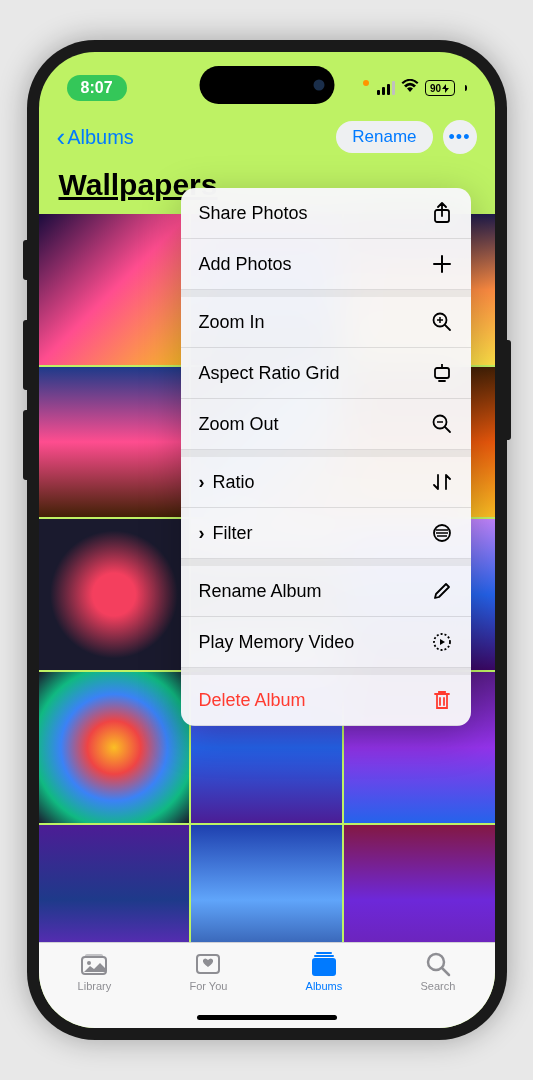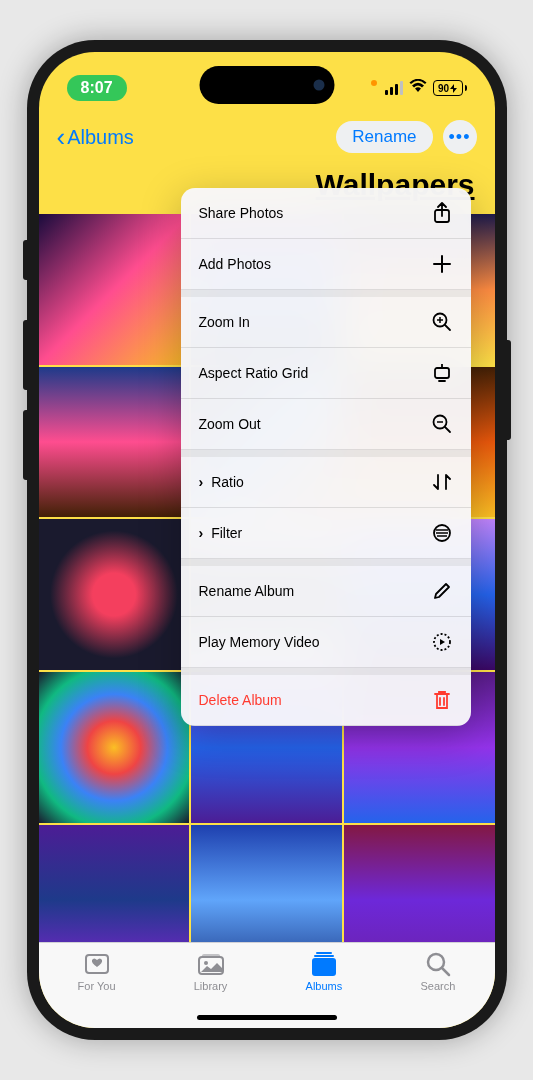--- a/index.html
+++ b/index.html
@@ -35,27 +35,26 @@
   position: absolute;
   right: -4px; top: 300px;
   width: 4px; height: 100px;
   background: #1a1a1a;
   border-radius: 0 3px 3px 0;
 }
 
 .screen {
   width: 100%;
   height: 100%;
-  background: #fde047;
+  background: #bef264;
   border-radius: 56px;
   overflow: hidden;
   position: relative;
   display: flex;
   flex-direction: column;
-  text-align: right;
 }
 
 .notch {
   position: absolute;
   top: 14px;
   left: 50%;
   transform: translateX(-50%);
   width: 135px;
   height: 38px;
   background: #000;
@@ -113,21 +112,21 @@
   border-radius: 1px;
 }
 .signal-bars span:nth-child(1){height:5px}
 .signal-bars span:nth-child(2){height:8px}
 .signal-bars span:nth-child(3){height:11px}
 .signal-bars span:nth-child(4){height:14px;background:#c0c0c0}
 .wifi { font-size: 16px; }
 .battery {
   display: flex;
   align-items: center;
-  gap: 2px;
+  gap: 10px;
 }
 .battery-body {
   width: 30px; height: 16px;
   border: 1.5px solid #000;
   border-radius: 4px;
   position: relative;
   display: flex;
   align-items: center;
   justify-content: center;
   font-size: 10px;
@@ -269,21 +268,21 @@
   border-radius: 14px;
   box-shadow: 0 10px 40px rgba(0,0,0,0.25);
   z-index: 50;
   overflow: hidden;
 }
 .menu-item {
   display: flex;
   justify-content: space-between;
   align-items: center;
   padding: 14px 18px;
-  font-size: 14px;
+  font-size: 18px;
   border-bottom: 0.5px solid rgba(0,0,0,0.1);
   position: relative;
 }
 .menu-item.separated {
   border-top: 7px solid rgba(0,0,0,0.06);
 }
 .menu-item.danger { color: #ff3b30; }
 .menu-item.highlight {
   outline: 4px solid #ff2d2d;
   outline-offset: -4px;
@@ -371,37 +370,37 @@
       <div class="photo p11"></div>
       <div class="photo p12"></div>
       <div class="photo p13"></div>
       <div class="photo p14"></div>
       <div class="photo p15"></div>
     </div>
 
     <div class="tab-bar">
       <div class="tab">
         <div class="tab-icon">
-          <svg width="26" height="24" viewBox="0 0 26 24">
-              <rect x="2" y="3" width="22" height="18" rx="3" fill="none" stroke="#8e8e93" stroke-width="2"></rect>
-              <path d="M13 8 Q10 5 8 8 Q7 11 13 15 Q19 11 18 8 Q16 5 13 8" fill="#8e8e93"></path>
-            </svg>
-        </div>
-        <span>For You</span>
-      </div>
-      <div class="tab">
-        <div class="tab-icon">
           <svg width="28" height="24" viewBox="0 0 28 24">
               <rect x="2" y="5" width="24" height="17" rx="3" fill="none" stroke="#8e8e93" stroke-width="2"></rect>
               <rect x="5" y="2" width="18" height="3" rx="2" fill="#8e8e93" opacity="0.5"></rect>
               <circle cx="9" cy="11" r="2" fill="#8e8e93"></circle>
               <path d="M4 20 L10 14 L14 17 L20 11 L26 17 L26 20 Z" fill="#8e8e93"></path>
             </svg>
         </div>
         <span>Library</span>
+      </div>
+      <div class="tab">
+        <div class="tab-icon">
+          <svg width="26" height="24" viewBox="0 0 26 24">
+              <rect x="2" y="3" width="22" height="18" rx="3" fill="none" stroke="#8e8e93" stroke-width="2"></rect>
+              <path d="M13 8 Q10 5 8 8 Q7 11 13 15 Q19 11 18 8 Q16 5 13 8" fill="#8e8e93"></path>
+            </svg>
+        </div>
+        <span>For You</span>
       </div>
       <div class="tab active">
         <div class="tab-icon">
           <svg width="28" height="26" viewBox="0 0 28 26">
               <rect x="6" y="1" width="16" height="2" rx="1" fill="#007aff"></rect>
               <rect x="4" y="4" width="20" height="2" rx="1" fill="#007aff"></rect>
               <rect x="2" y="7" width="24" height="18" rx="3" fill="#007aff"></rect>
             </svg>
         </div>
         <span>Albums</span>

